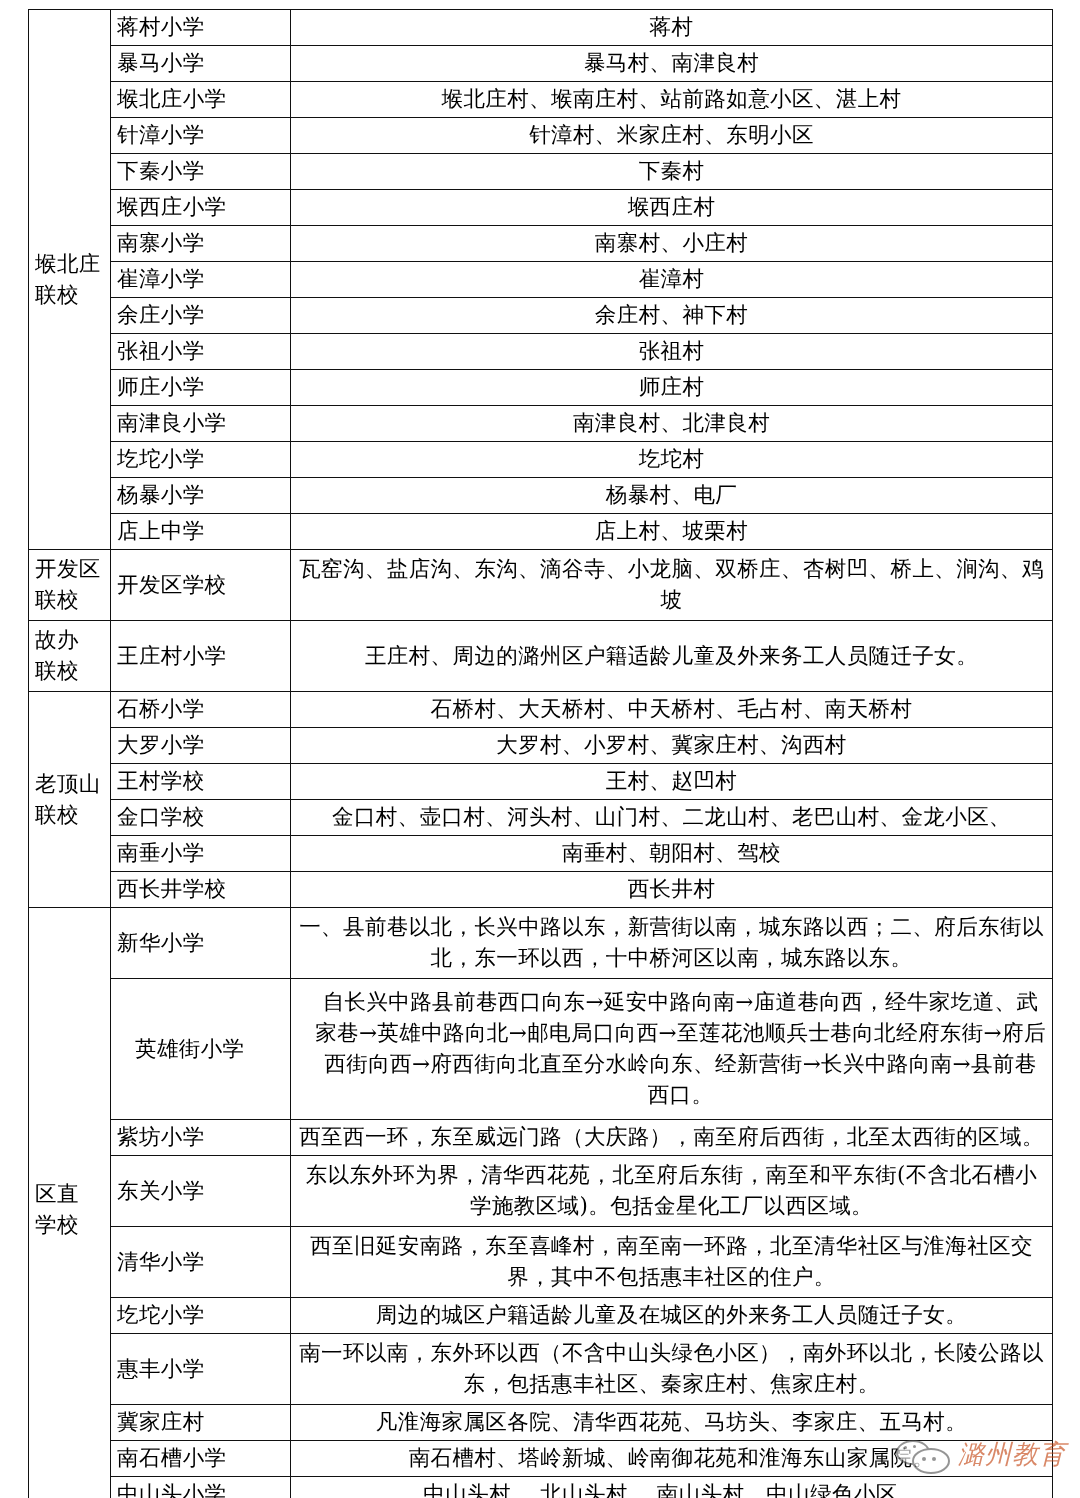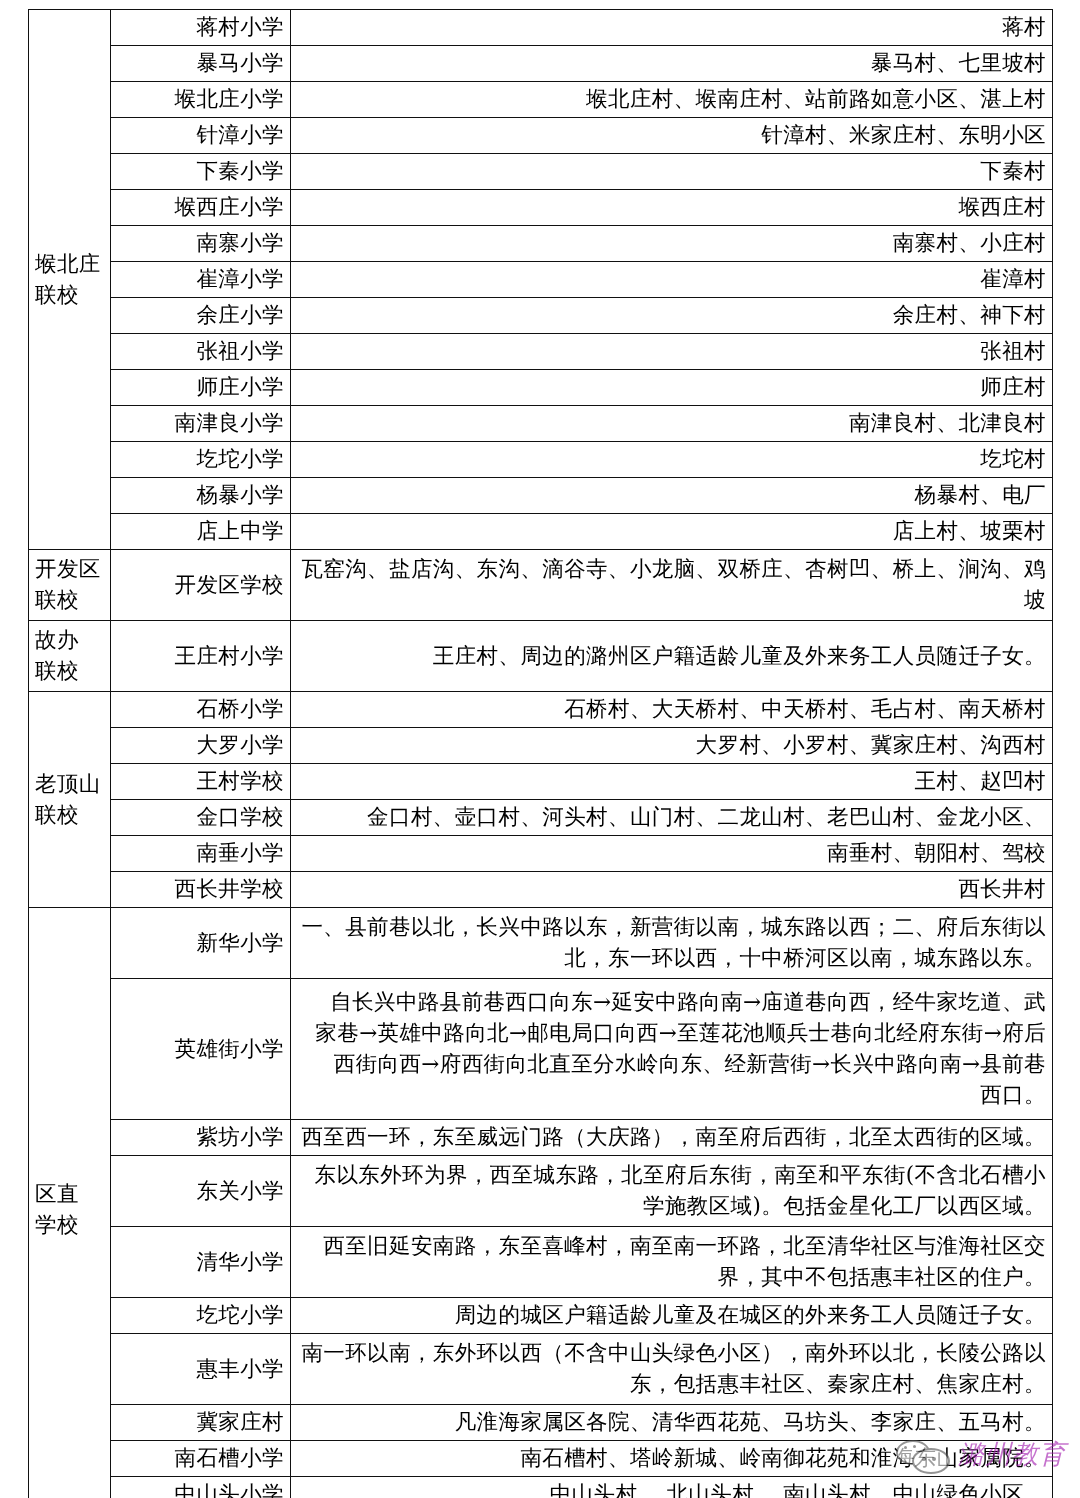--- a/index.html
+++ b/index.html
@@ -52,27 +52,27 @@
 
   td.union-cell {
     text-align: left;
     font-size: 21.5px;
     line-height: 1.52;
     white-space: pre-line;
     letter-spacing: 0.5px;
   }
 
   td.school-cell {
-    text-align: right;
+    text-align: left;
     white-space: nowrap;
     letter-spacing: 0.5px;
   }
 
   td.area-cell {
-    text-align: right;
+    text-align: center;
     white-space: normal;
     word-break: break-all;
     overflow: hidden;
   }
 
   
   tr.r-std td { height: 35px; }
   tr.r-two td { height: 70px; }
   tr.r-four td { height: 140px; padding-left: 24px; }
 
@@ -83,21 +83,21 @@
     bottom: 26px;
     display: flex;
     align-items: center;
     gap: 8px;
     opacity: 0.62;
     pointer-events: none;
   }
   .watermark .wm-text {
     font-size: 26px;
     font-family: "DejaVu Serif", "Liberation Serif", serif;
-    color: #a21caf;
+    color: #c2410c;
     letter-spacing: 1px;
     font-style: italic;
   }
   .wm-bubble { position: relative; width: 54px; height: 30px; }
   .wm-bubble .b1 {
     position: absolute; left: 0; top: 0;
     width: 30px; height: 21px;
     border: 2px solid #555; border-radius: 50%;
     background: #fff;
   }
@@ -135,21 +135,21 @@
     </colgroup>
     <tbody id="table-body">
         <tr class="r-std">
           <td class="union-cell" rowspan="15">堠北庄
 联校</td>
           <td class="school-cell">蒋村小学</td>
           <td class="area-cell">蒋村</td>
         </tr>
         <tr class="r-std">
           <td class="school-cell">暴马小学</td>
-          <td class="area-cell">暴马村、七里坡村</td>
+          <td class="area-cell">暴马村、南津良村</td>
         </tr>
         <tr class="r-std">
           <td class="school-cell">堠北庄小学</td>
           <td class="area-cell">堠北庄村、堠南庄村、站前路如意小区、湛上村</td>
         </tr>
         <tr class="r-std">
           <td class="school-cell">针漳小学</td>
           <td class="area-cell">针漳村、米家庄村、东明小区</td>
         </tr>
         <tr class="r-std">
@@ -243,21 +243,21 @@
         <tr class="r-four">
           <td class="school-cell">英雄街小学</td>
           <td class="area-cell">自长兴中路县前巷西口向东→延安中路向南→庙道巷向西，经牛家圪道、武家巷→英雄中路向北→邮电局口向西→至莲花池顺兵士巷向北经府东街→府后西街向西→府西街向北直至分水岭向东、经新营街→长兴中路向南→县前巷西口。</td>
         </tr>
         <tr class="r-std">
           <td class="school-cell">紫坊小学</td>
           <td class="area-cell">西至西一环，东至威远门路（大庆路），南至府后西街，北至太西街的区域。</td>
         </tr>
         <tr class="r-two">
           <td class="school-cell">东关小学</td>
-          <td class="area-cell">东以东外环为界，西至城东路，北至府后东街，南至和平东街(不含北石槽小学施教区域)。包括金星化工厂以西区域。</td>
+          <td class="area-cell">东以东外环为界，清华西花苑，北至府后东街，南至和平东街(不含北石槽小学施教区域)。包括金星化工厂以西区域。</td>
         </tr>
         <tr class="r-two">
           <td class="school-cell">清华小学</td>
           <td class="area-cell">西至旧延安南路，东至喜峰村，南至南一环路，北至清华社区与淮海社区交界，其中不包括惠丰社区的住户。</td>
         </tr>
         <tr class="r-std">
           <td class="school-cell">圪坨小学</td>
           <td class="area-cell">周边的城区户籍适龄儿童及在城区的外来务工人员随迁子女。</td>
         </tr>
         <tr class="r-two">

